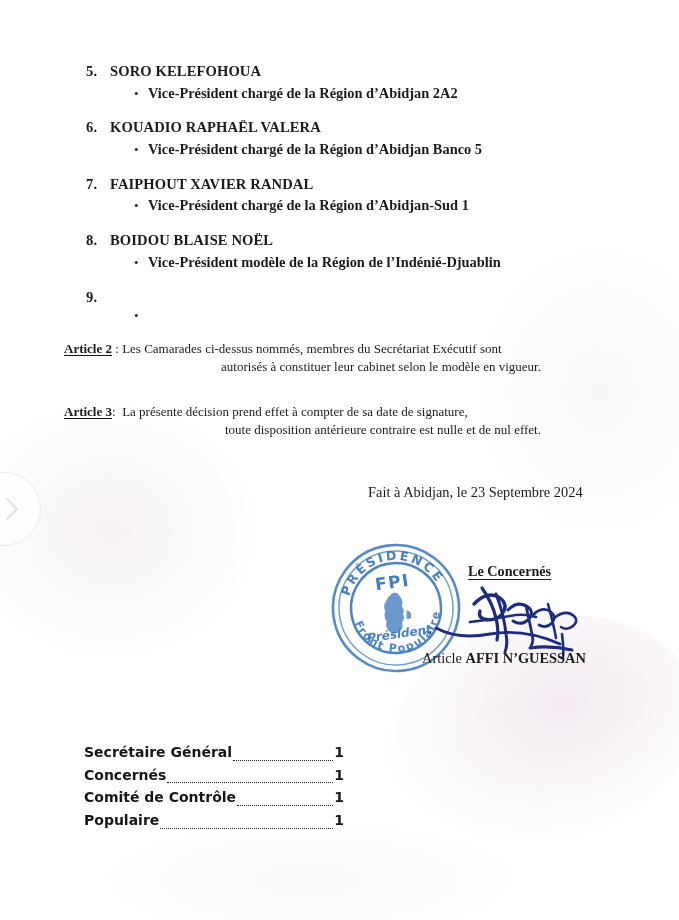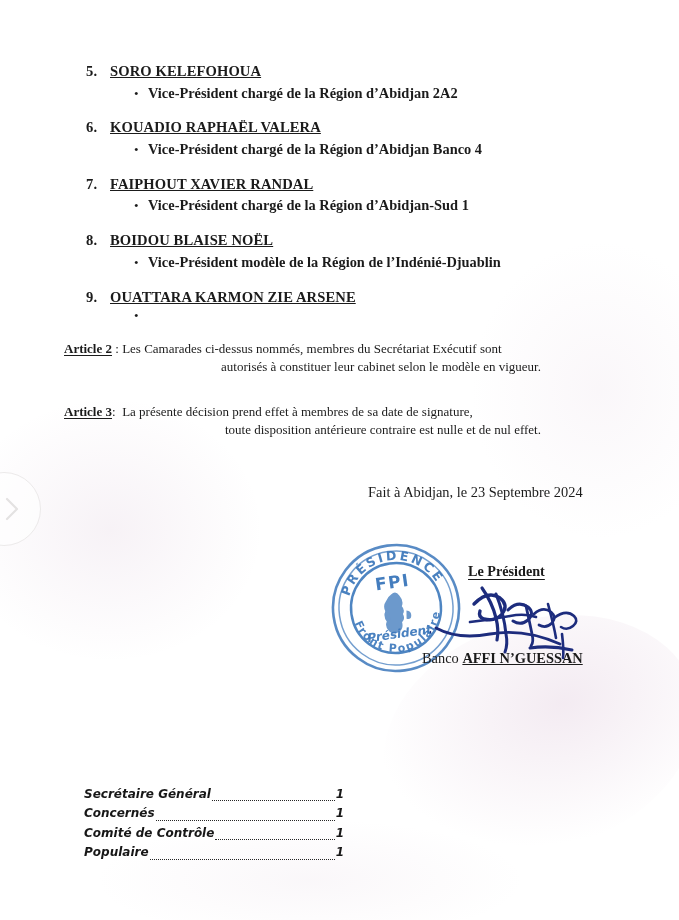--- a/index.html
+++ b/index.html
@@ -60,21 +60,21 @@
     font-weight: bold;
     font-size: 14.6px;
     letter-spacing: 0.1px;
     line-height: 1.28;
   }
   .officer-num {
     width: 24px;
     flex: 0 0 24px;
     font-weight: bold;
   }
-  .officer-name { white-space: nowrap; text-decoration: underline; }
+  .officer-name { white-space: nowrap; }
 
   .officer-role {
     display: flex;
     align-items: baseline;
     margin-top: 3px;
     padding-left: 48px;
     font-size: 14.4px;
     line-height: 1.3;
   }
   .role-bullet {
@@ -151,21 +151,21 @@
   }
 
   #president-name {
     position: absolute;
     left: 92px;
     top: 110px;
     font-size: 14.4px;
     white-space: nowrap;
     z-index: 4;
   }
-  #president-name .surname { font-weight: bold; text-decoration: underline; }
+  #president-name .surname { font-weight: bold; }
 
   
   #official-stamp {
     position: absolute;
     left: 0px;
     top: 2px;
     width: 132px;
     height: 132px;
     z-index: 2;
     opacity: 0.92;
@@ -178,27 +178,26 @@
     top: 30px;
     width: 200px;
     height: 110px;
     z-index: 3;
   }
 
   
   #distribution-list {
     position: absolute;
     left: 84px;
-    top: 785px;
+    top: 741px;
     width: 260px;
     font-family: "DejaVu Sans", "Liberation Sans", sans-serif;
-    font-size: 12px;
+    font-size: 14px;
     color: #171717;
     font-weight: 600;
-    font-style: italic;
   }
   .dist-row {
     display: flex;
     align-items: flex-end;
     line-height: 1.62;
     white-space: nowrap;
   }
   .dist-label { flex: 0 0 auto; }
   .dist-dots {
     flex: 1 1 auto;
@@ -248,21 +247,21 @@
       </div>
     </div>
 
     <div class="officer">
       <div class="officer-head">
         <span class="officer-num">6.</span>
         <span class="officer-name">KOUADIO RAPHAËL VALERA</span>
       </div>
       <div class="officer-role">
         <span class="role-bullet">•</span>
-        <span class="role-text">Vice-Président chargé de la Région d’Abidjan Banco 4</span>
+        <span class="role-text">Vice-Président chargé de la Région d’Abidjan Banco 5</span>
       </div>
     </div>
 
     <div class="officer">
       <div class="officer-head">
         <span class="officer-num">7.</span>
         <span class="officer-name">FAIPHOUT XAVIER RANDAL</span>
       </div>
       <div class="officer-role">
         <span class="role-bullet">•</span>
@@ -277,21 +276,20 @@
       </div>
       <div class="officer-role">
         <span class="role-bullet">•</span>
         <span class="role-text">Vice-Président modèle de la Région de l’Indénié-Djuablin</span>
       </div>
     </div>
 
     <div class="officer">
       <div class="officer-head">
         <span class="officer-num">9.</span>
-        <span class="officer-name">OUATTARA KARMON ZIE ARSENE</span>
       </div>
       <div class="officer-role">
         <span class="role-bullet">•</span>
       </div>
     </div>
 
   </div>
 
   <div class="article" id="article-2">
     <div class="article-line">
@@ -299,21 +297,21 @@
       <span class="article-sep"> : </span>
       <span class="article-body">Les Camarades ci-dessus nommés, membres du Secrétariat Exécutif sont</span>
     </div>
     <div class="article-cont">autorisés à constituer leur cabinet selon le modèle en vigueur.</div>
   </div>
 
   <div class="article" id="article-3">
     <div class="article-line">
       <span class="article-label">Article 3</span>
       <span class="article-sep">:  </span>
-      <span class="article-body">La présente décision prend effet à membres de sa date de signature,</span>
+      <span class="article-body">La présente décision prend effet à compter de sa date de signature,</span>
     </div>
     <div class="article-cont">toute disposition antérieure contraire est nulle et de nul effet.</div>
   </div>
 
   <div id="place-date">Fait à Abidjan, le 23 Septembre 2024</div>
 
   <div id="signature-block">
 
     <svg id="official-stamp" viewBox="0 0 132 132">
       <defs>
@@ -354,24 +352,24 @@
         <path d="M104 44 q9 -8 17 -2 q6 5 1 11 q-6 6 -13 2" stroke-width="2.8"></path>
         <path d="M118 34 q6 22 8 34" stroke-width="2.6"></path>
         <path d="M124 48 q12 -9 20 -2 q5 5 -1 10 q-6 5 -12 1" stroke-width="2.6"></path>
         <path d="M6 58 q22 12 54 6 q34 -6 70 10" stroke-width="2.8"></path>
         <path d="M100 78 q20 -3 42 2" stroke-width="3"></path>
         <path d="M132 64 q2 16 1 24" stroke-width="2.6"></path>
         <path d="M0 62 q-8 6 -14 2" stroke-width="2.4"></path>
       </g>
     </svg>
 
-    <div id="president-title">Le Président</div>
+    <div id="president-title">Le Concernés</div>
 
     <div id="president-name">
-      <span>Banco </span><span class="surname">AFFI N’GUESSAN</span>
+      <span>Article </span><span class="surname">AFFI N’GUESSAN</span>
     </div>
 
   </div>
 
   <div id="distribution-list">
 
     <div class="dist-row">
       <span class="dist-label">Secrétaire Général</span>
       <span class="dist-dots"></span>
       <span class="dist-count">1</span>

